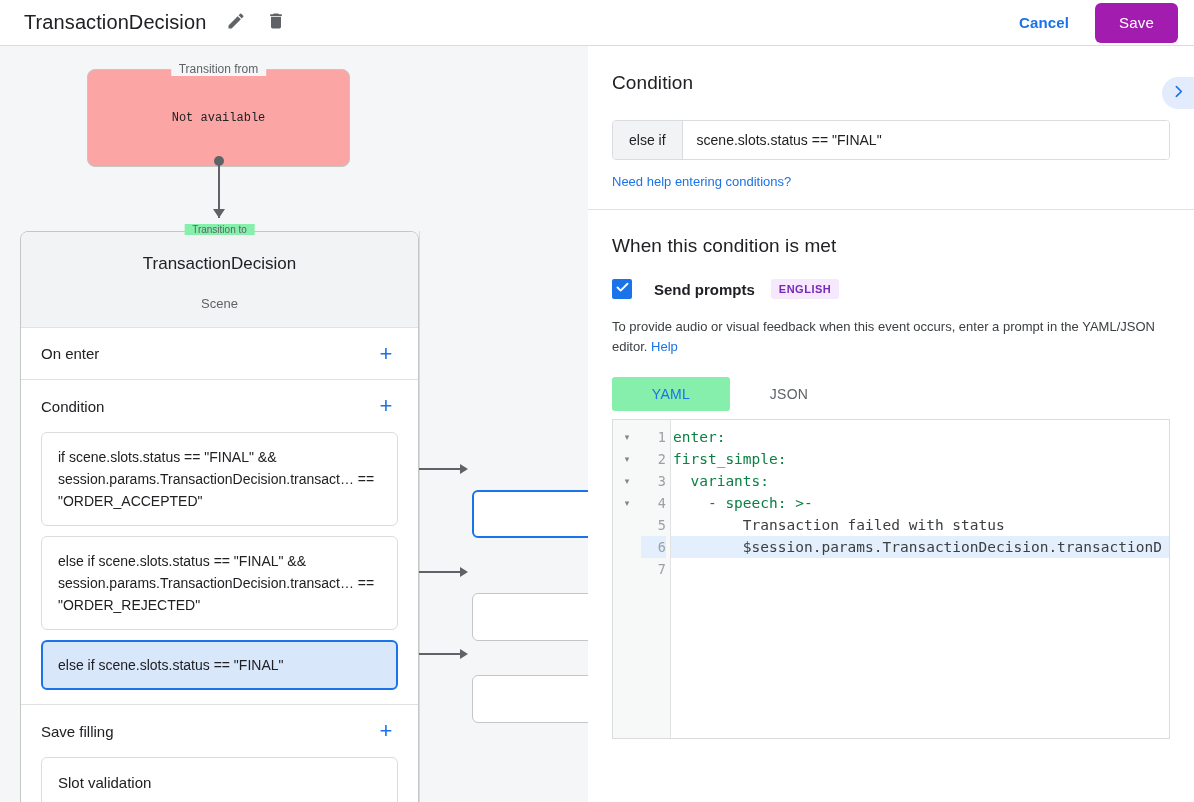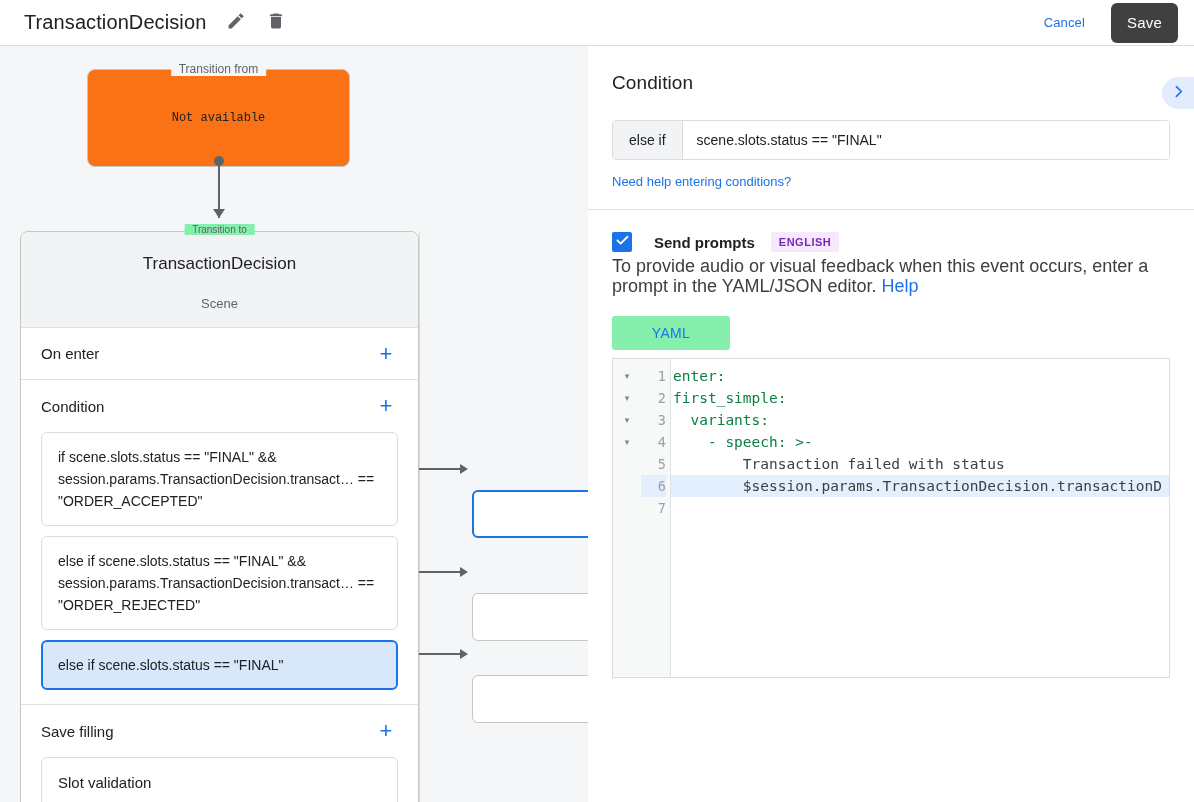--- a/index.html
+++ b/index.html
@@ -34,38 +34,39 @@
     cursor: pointer;
     background: transparent;
     border: none;
     padding: 0;
   }
   .hdr-edit { margin-left: 13px; }
   .hdr-del { margin-left: 6px; }
   .header-spacer { flex: 1; }
   .cancel-btn {
     color: #1a73e8;
-    font-size: 13px;
+    font-size: 15px;
     background: transparent;
     border: none;
     cursor: pointer;
     padding: 8px 14px;
     border-radius: 4px;
     font-family: inherit;
     letter-spacing: .15px;
+    font-weight: bold;
   }
   .save-btn {
-    background: #404040;
+    background: #a21caf;
     color: #ffffff;
     border: none;
     border-radius: 6px;
     font-size: 15px;
     font-weight: 500;
     letter-spacing: .2px;
-    padding: 0 16px;
+    padding: 0 24px;
     height: 40px;
     margin-left: 12px;
     margin-right: 16px;
     cursor: pointer;
     font-family: inherit;
   }
 
   
   .canvas {
     position: absolute;
@@ -73,21 +74,21 @@
     width: 588px; height: 756px;
     background: #f5f6f8;
     overflow: hidden;
   }
 
   
   .fieldset-box {
     position: absolute;
     border: 1px solid #c4c7c5;
     border-radius: 8px;
-    background: #f97316;
+    background: #fca5a5;
   }
   .fieldset-legend {
     position: absolute;
     top: -8px;
     left: 50%;
     transform: translateX(-50%);
     background: #f5f6f8;
     padding: 0 8px;
     font-size: 12px;
     color: #5f6368;
@@ -336,22 +337,22 @@
     margin-left: 16px;
     background: #f6e9fd;
     color: #7627bb;
     font-size: 11px;
     font-weight: bold;
     letter-spacing: .5px;
     padding: 4px 8px;
     border-radius: 3px;
   }
   .desc-text {
-    margin-top: 4px;
-    font-size: 18px;
+    margin-top: 18px;
+    font-size: 13px;
     line-height: 20px;
     color: #3c4043;
     max-width: 556px;
   }
   .desc-text a { color: #1a73e8; text-decoration: none; cursor: pointer; }
 
   .tabs {
     display: flex;
     margin-top: 20px;
   }
@@ -528,40 +529,42 @@
       <div class="cond-prefix">else if</div>
       <input class="cond-input" type="text" value="scene.slots.status == &quot;FINAL&quot;" style="">
     </div>
 
     <a class="help-link">Need help entering conditions?</a>
   </div>
 
   <div class="rp-divider"></div>
 
   <div class="rpanel-section">
+    <div class="rp-subtitle">When this condition is met</div>
 
 
     <div class="check-row">
       <div class="cbox checked">
         <span>
           <svg width="15" height="15" viewBox="0 0 24 24" fill="none" stroke="#ffffff" stroke-width="3" stroke-linecap="round" stroke-linejoin="round">
             <polyline points="20 6 9 17 4 12"></polyline>
           </svg>
         </span>
       </div>
       <div class="check-label">Send prompts</div>
       <div class="lang-badge">ENGLISH</div>
     </div>
 
     <div class="desc-text">
       <span>To provide audio or visual feedback when this event occurs, enter a prompt in the YAML/JSON editor. </span><a>Help</a>
     </div>
 
     <div class="tabs">
       <div class="tab active">YAML</div>
+      <div class="tab">JSON</div>
     </div>
 
     <div class="editor">
       <div class="ed-fold">
           <div class="fold-cell">▾</div>
           <div class="fold-cell">▾</div>
           <div class="fold-cell">▾</div>
           <div class="fold-cell">▾</div>
           <div class="fold-cell"></div>
           <div class="fold-cell"></div>

